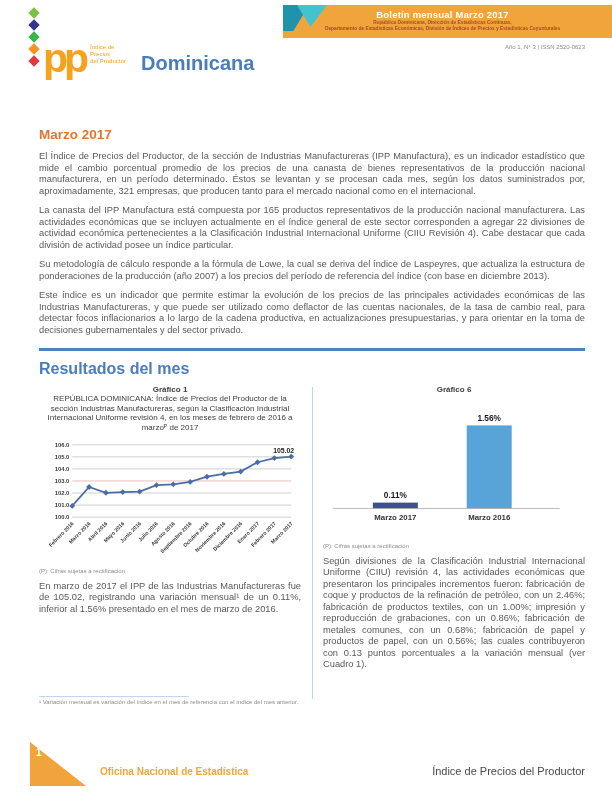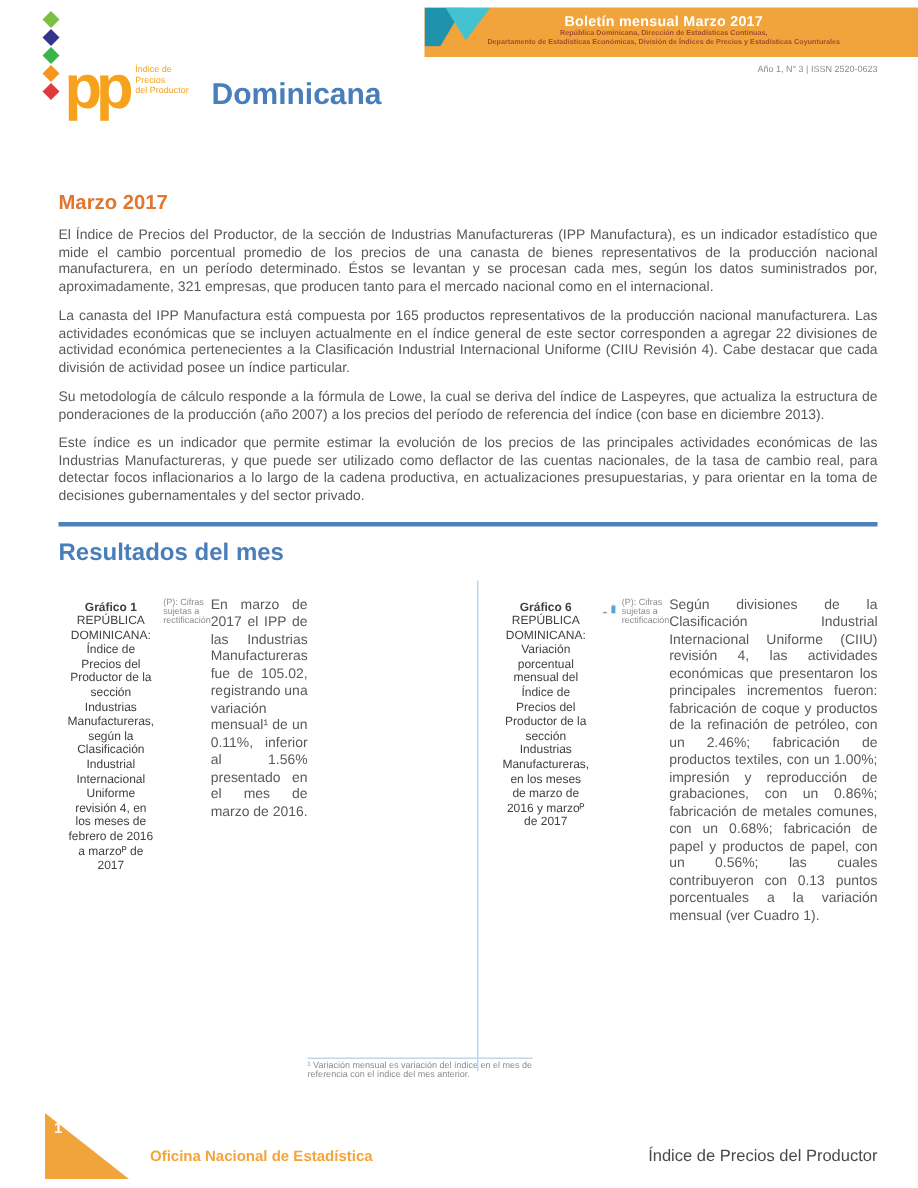--- a/index.html
+++ b/index.html
@@ -28,21 +28,21 @@
   
   .content{position:absolute;left:39px;right:27px;top:127px;}
   .h-month{color:#e1762f;font-size:13.5px;font-weight:bold;margin:0 0 9px;}
   p.body{font-size:9.3px;line-height:11.5px;text-align:justify;margin:0 0 8px;color:#58595b;}
 
   .rule{height:2.5px;background:#4f81bd;margin:12px 0 9px;}
   .h-results{color:#4a7ebb;font-size:16px;font-weight:bold;margin:0 0 5px;}
 
   
   .cols{display:flex;align-items:stretch;}
-  .col{width:268px;display:flex;flex-direction:row;height:322px;margin-top:15px;}
+  .col{width:268px;display:flex;flex-direction:column;height:322px;}
   .vdiv{width:1px;background:#bdd7ee;margin:4px 10px 6px 11px;}
   .chart-title{text-align:center;font-size:8px;line-height:9.6px;color:#404040;margin:2px 6px 3px;}
   .chart-title .lbl{font-weight:bold;display:block;}
   .chartbox{width:100%;}
   .footnote{font-size:6px;color:#8c8c8c;margin:1px 0 7px;}
   .col p.body{margin-bottom:0;}
   .bottomnote{margin-top:auto;font-size:6px;color:#8c8c8c;}
   .bottomnote .sep{width:150px;height:1px;background:#bdd7ee;margin-bottom:2px;}
 
   
@@ -152,21 +152,20 @@
           <div class="sep"></div>
           <span>¹ Variación mensual es variación del índice en el mes de referencia con el índice del mes anterior.</span>
         </div>
       </div>
 
       <div class="vdiv"></div>
 
       <div class="col">
         <div class="chart-title">
           <span class="lbl">Gráfico 6</span>
-          <span>REPÚBLICA DOMINICANA: Variación porcentual mensual del Índice de Precios del Productor de la sección Industrias Manufactureras, en los meses de marzo de 2016 y marzoᴾ de 2017</span>
         </div>
         <div class="chartbox"><svg viewBox="0 0 268 144" width="100%">
               <rect x="51" y="108.0111111111111" width="46" height="5.988888888888889" fill="#3e4f8e"></rect>
               <text x="74" y="103.0111111111111" text-anchor="middle" font-size="8.5" font-weight="bold" fill="#1a1a1a" font-family="Liberation Sans, sans-serif">0.11%</text>
               <text x="74" y="126" text-anchor="middle" font-size="8" font-weight="bold" fill="#333333" font-family="Liberation Sans, sans-serif">Marzo 2017</text>
               <rect x="147" y="29.066666666666663" width="46" height="84.93333333333334" fill="#58a3d7"></rect>
               <text x="170" y="24.066666666666663" text-anchor="middle" font-size="8.5" font-weight="bold" fill="#1a1a1a" font-family="Liberation Sans, sans-serif">1.56%</text>
               <text x="170" y="126" text-anchor="middle" font-size="8" font-weight="bold" fill="#333333" font-family="Liberation Sans, sans-serif">Marzo 2016</text>
               <line x1="10" y1="114" x2="242" y2="114" stroke="#a6a6a6" stroke-width="0.8"></line>
             </svg></div>

